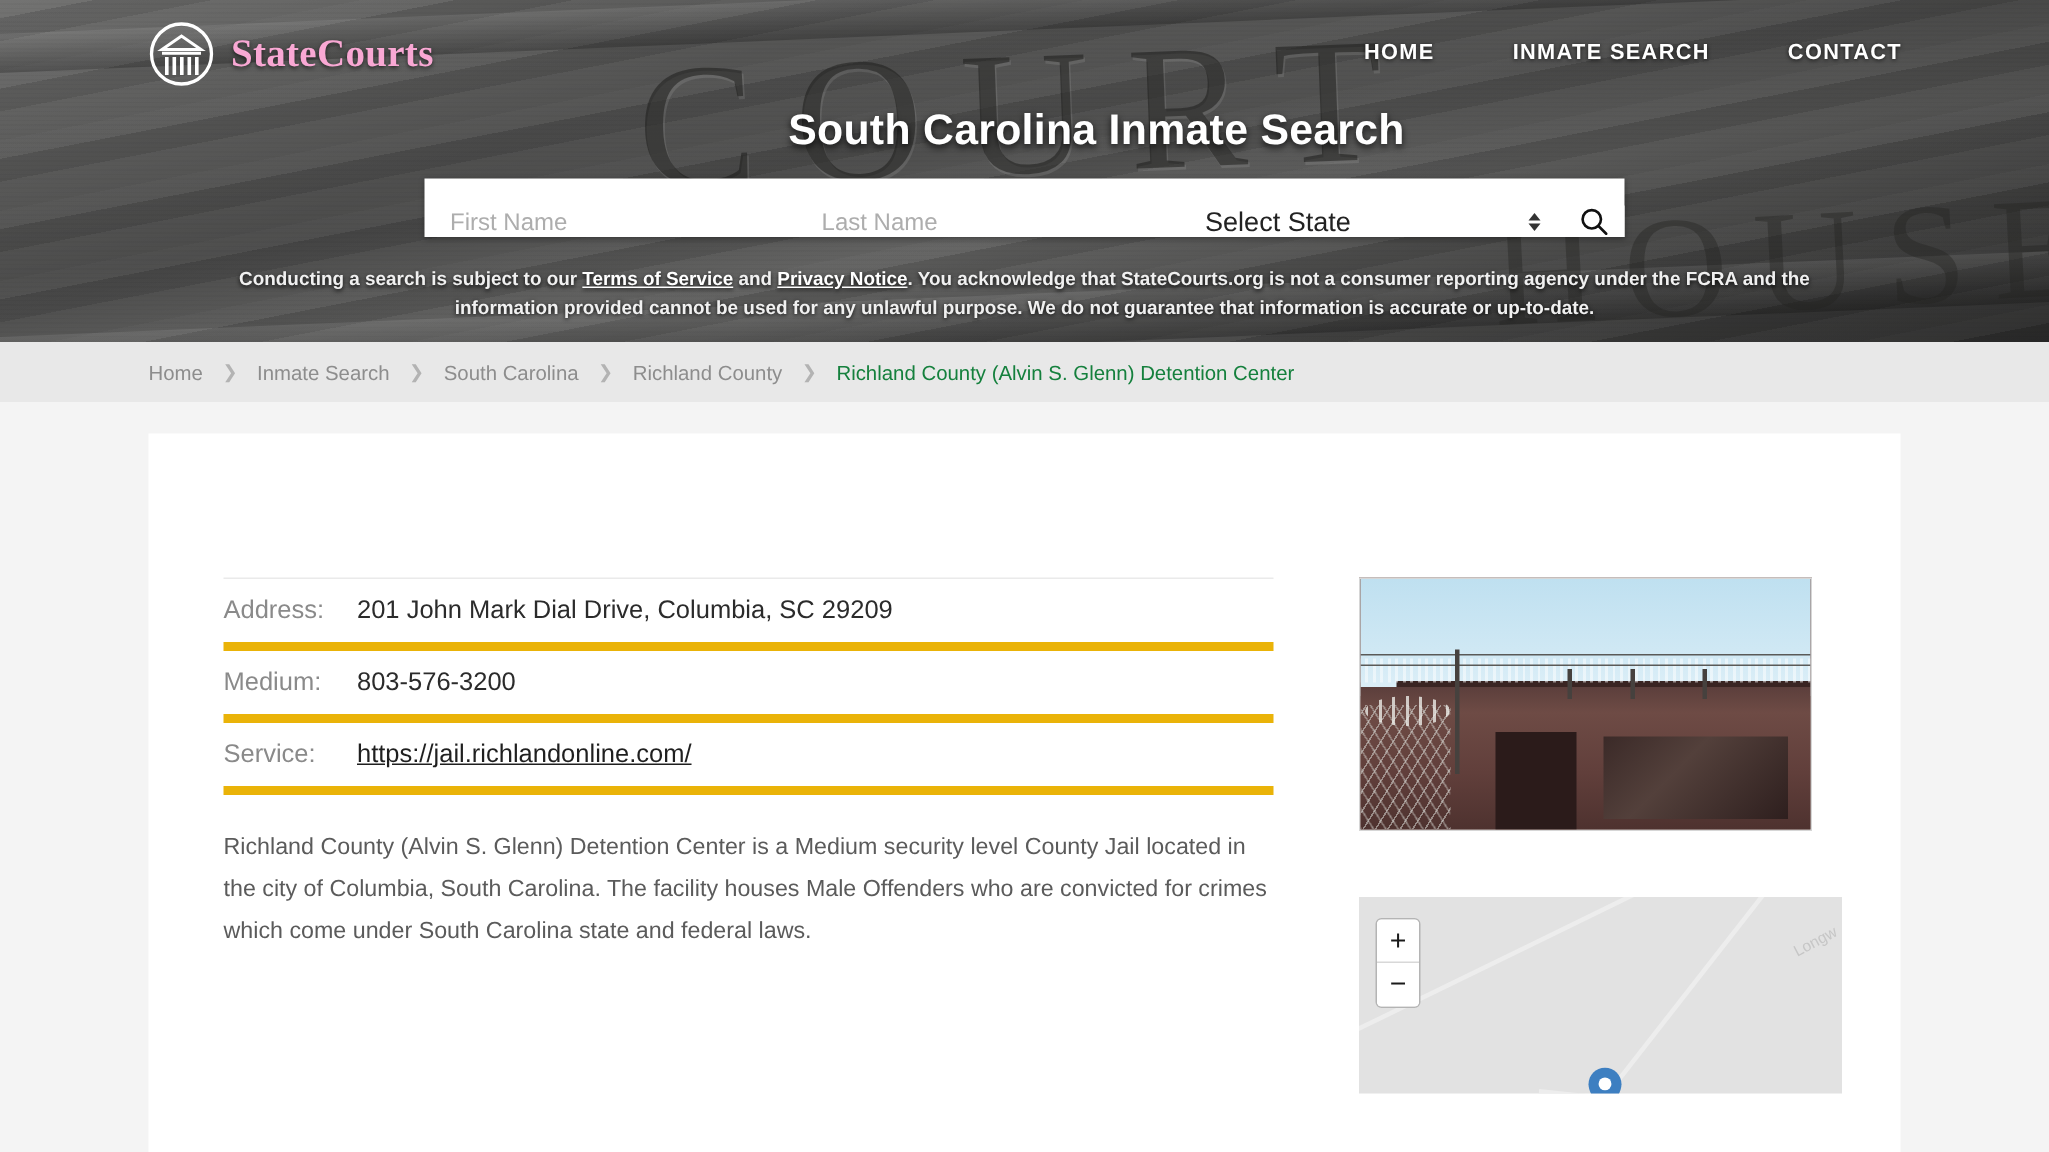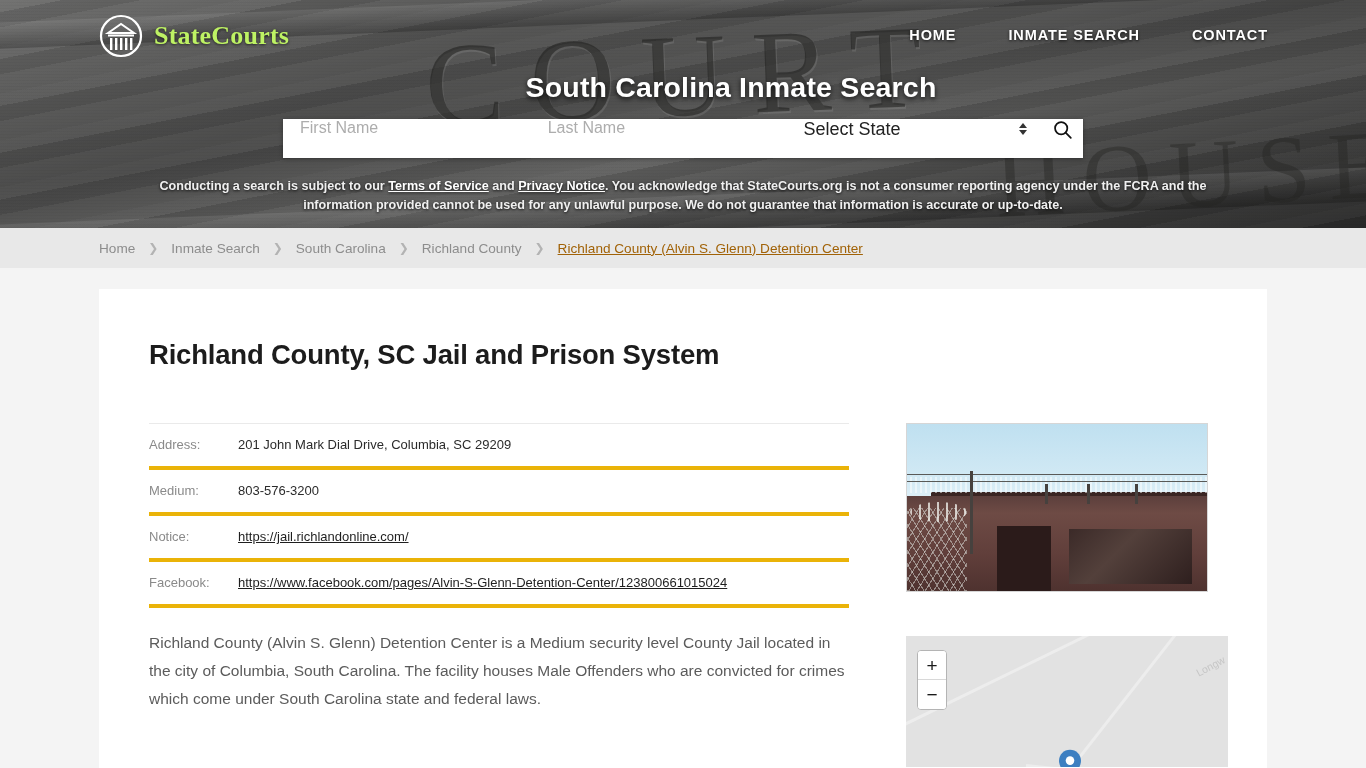--- a/index.html
+++ b/index.html
@@ -67,21 +67,21 @@
 
   .header-inner { position: relative; z-index: 5; }
 
   .logo-wrap {
     position: absolute; left: 99px; top: 14px;
     display: flex; align-items: center; gap: 11px;
   }
   .logo-mark { width: 44px; height: 44px; display:block; }
   .logo-text {
     font-family: "Liberation Serif", serif;
-    font-size: 26px; font-weight: 700; color: #bef264;
+    font-size: 26px; font-weight: 700; color: #f9a8d4;
     letter-spacing: .2px;
     text-shadow: 0 1px 3px rgba(0,0,0,.6);
   }
 
   .nav {
     position: absolute; right: 98px; top: 27px;
     display: flex; gap: 52px;
   }
   .nav a {
     color: #ffffff; font-size: 14.5px; font-weight: 700;
@@ -95,21 +95,21 @@
     color: #ffffff; font-size: 28.5px; font-weight: 700;
     letter-spacing: .2px;
     text-shadow: 0 2px 5px rgba(0,0,0,.8);
     margin-left: 48px;
   }
 
   .searchbar {
     position: absolute; top: 119px; left: 283px;
     width: 800px; height: 39px;
     background: #ffffff;
-    display: flex; align-items: flex-start;
+    display: flex; align-items: flex-end;
     box-shadow: 0 1px 4px rgba(0,0,0,.35);
   }
   .searchbar input.txt {
     border: none; outline: none;
     font-family: "Liberation Sans", sans-serif;
     font-size: 16px; color: #333;
     padding: 0 0 0 17px;
     background: transparent;
   }
   .searchbar input.txt::placeholder { color: #adadad; }
@@ -155,21 +155,21 @@
   
   .crumbbar {
     width: 1366px; height: 40px;
     background: #e8e8e8;
     display:flex; align-items:center;
   }
   .crumbs { margin-left: 99px; display:flex; align-items:center; gap: 0; }
   .crumbs a, .crumbs span.cur {
     font-size: 13.6px; color: #8d8d8d; text-decoration:none;
   }
-  .crumbs span.cur { color:#a16207;text-decoration:underline; }
+  .crumbs span.cur { color:#15803d; }
   .sep {
     color:#b3b3b3; font-size: 12px; margin: 0 13px;
     display:inline-block;
   }
 
   
   .page { width: 1366px; background: #f4f4f4; }
   .card {
     margin: 21px auto 0; width: 1168px;
     background: #ffffff; min-height: 520px;
@@ -180,22 +180,22 @@
     font-size: 27.5px; color: #1c1c1c; font-weight: 700;
     letter-spacing: -.2px; margin-top: 6px;
   }
   .body-cols { display:flex; margin-top: 52px; }
   .col-left { width: 707px; }
   .col-right { width: 311px; margin-left: 57px; }
 
   table.info { width: 700px; border-collapse: collapse; }
   table.info td {
     padding: 9px 0 9px 0;
-    border-bottom: 4px solid #eab308;
-    font-size: 13px; vertical-align: top; line-height: 24px;
+    border-bottom: 6px solid #eab308;
+    font-size: 17px; vertical-align: top; line-height: 24px;
   }
   table.info tr:first-child td { border-top: 1px solid #eaeaea; }
   td.lab { width: 89px; color: #8a8a8a; }
   td.val { color: #2b2b2b; }
   td.val a { color: #1f1f1f; text-decoration: underline; }
 
   .desc {
     margin-top: 21px; width: 700px;
     font-size: 15.5px; line-height: 28px; color: #5b5b5b;
   }
@@ -337,44 +337,37 @@
     <a href="#">South Carolina</a>
     <span class="sep">❯</span>
     <a href="#">Richland County</a>
     <span class="sep">❯</span>
     <span class="cur">Richland County (Alvin S. Glenn) Detention Center</span>
   </div>
 </div>
 
 <div class="page">
   <div class="card">
-    <h1>Richland County, SC Jail and Prison System</h1>
 
     <div class="body-cols">
       <div class="col-left">
         <table class="info">
           <tbody>
             <tr>
               <td class="lab">Address:</td>
               <td class="val">201 John Mark Dial Drive, Columbia, SC 29209</td>
             </tr>
             <tr>
               <td class="lab">Medium:</td>
               <td class="val">803-576-3200</td>
             </tr>
             <tr>
-              <td class="lab">Notice:</td>
+              <td class="lab">Service:</td>
               <td class="val">
                 <a href="#">https://jail.richlandonline.com/</a>
-              </td>
-            </tr>
-            <tr>
-              <td class="lab">Facebook:</td>
-              <td class="val">
-                <a href="#">https://www.facebook.com/pages/Alvin-S-Glenn-Detention-Center/123800661015024</a>
               </td>
             </tr>
           </tbody>
         </table>
 
         <p class="desc">Richland County (Alvin S. Glenn) Detention Center is a Medium security level County Jail located in the city of Columbia, South Carolina. The facility houses Male Offenders who are convicted for crimes which come under South Carolina state and federal laws.</p>
       </div>
 
       <div class="col-right">
         <div class="facility-photo">

